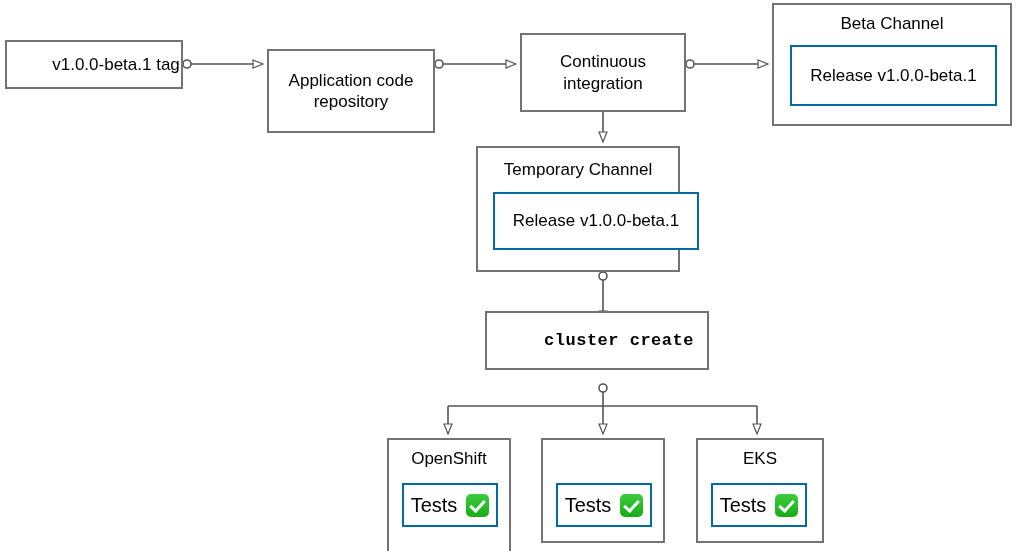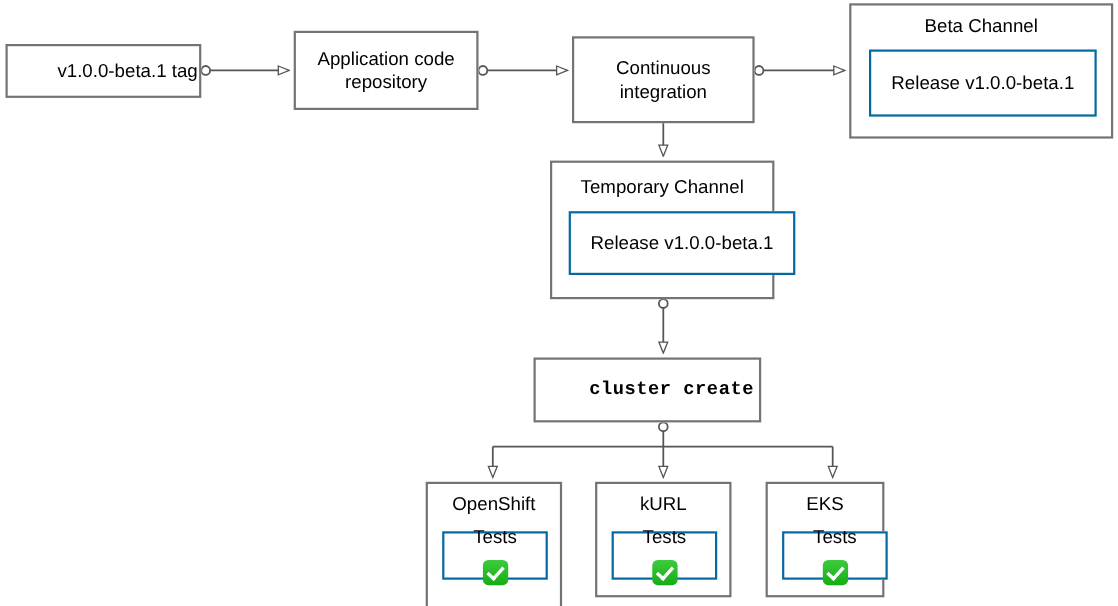--- a/index.html
+++ b/index.html
@@ -48,22 +48,21 @@
   .mono{
     font-family:"Liberation Mono", monospace;
     font-weight:bold;
     font-size:17px;
     letter-spacing:0.5px;
   }
   .test-row{
     display:flex;
     align-items:center;
     gap:9px;
-    font-size:17px;
-    flex-direction:column;
+    font-size:20px;
   }
   .check{
     width:23px;height:23px;
     border-radius:5px;
     background:linear-gradient(#3ecb3e,#15ad15);
     display:inline-block;
     position:relative;
     flex:0 0 auto;
   }
   .check::after{
@@ -120,67 +119,66 @@
       <line x1="448" y1="406" x2="448" y2="433" stroke="#555555" stroke-width="1.6" marker-end="url(#arrow)"></line>
       <line x1="603" y1="406" x2="603" y2="433" stroke="#555555" stroke-width="1.6" marker-end="url(#arrow)"></line>
       <line x1="757" y1="406" x2="757" y2="433" stroke="#555555" stroke-width="1.6" marker-end="url(#arrow)"></line>
     </g>
   </svg>
 
   <div class="node" style="left:5px;top:40px;width:178px;height:49px;">
     <span>v1.0.0-beta.1 tag</span>
   </div>
 
-  <div class="node" style="left:267px;top:28px;width:168px;height:72px;padding:0 12px;">
+  <div class="node" style="left:267px;top:49px;width:168px;height:84px;padding:0 12px;">
     <span>Application code repository</span>
   </div>
 
   <div class="node" style="left:520px;top:33px;width:166px;height:79px;padding:0 10px;justify-content:flex-end;">
     <span>Continuous integration</span>
   </div>
 
   <div class="node container-node" style="left:772px;top:3px;width:240px;height:123px;">
     <div class="container-title" style="margin-top:9px;">Beta Channel</div>
     <div class="inner-box" style="left:16px;top:40px;width:207px;height:61px;">
       <span>Release v1.0.0-beta.1</span>
     </div>
   </div>
 
-  <div class="node container-node" style="left:500px;top:146px;width:204px;height:126px;">
+  <div class="node container-node" style="left:476px;top:146px;width:204px;height:126px;">
     <div class="container-title" style="margin-top:12px;">Temporary Channel</div>
     <div class="inner-box" style="left:15px;top:44px;width:206px;height:58px;">
       <span>Release v1.0.0-beta.1</span>
     </div>
   </div>
 
-  <div class="node" style="left:485px;top:325px;width:207px;height:59px;">
+  <div class="node" style="left:485px;top:311px;width:224px;height:59px;">
     <span class="mono">cluster create</span>
   </div>
 
   <div class="node container-node" style="left:387px;top:438px;width:124px;height:132px;">
     <div class="container-title" style="margin-top:9px;">OpenShift</div>
     <div class="inner-box" style="left:13px;top:43px;width:96px;height:44px;">
       <span class="test-row">
         <span>Tests</span>
         <span class="check"></span>
       </span>
     </div>
   </div>
 
   <div class="node container-node" style="left:541px;top:438px;width:124px;height:105px;">
-    <div class="container-title" style="margin-top:9px;">kURL</div>
     <div class="inner-box" style="left:13px;top:43px;width:96px;height:44px;">
       <span class="test-row">
         <span>Tests</span>
         <span class="check"></span>
       </span>
     </div>
   </div>
 
-  <div class="node container-node" style="left:696px;top:438px;width:108px;height:105px;">
+  <div class="node container-node" style="left:696px;top:438px;width:128px;height:105px;">
     <div class="container-title" style="margin-top:9px;">EKS</div>
     <div class="inner-box" style="left:13px;top:43px;width:96px;height:44px;">
       <span class="test-row">
         <span>Tests</span>
         <span class="check"></span>
       </span>
     </div>
   </div>
 
 </div>

